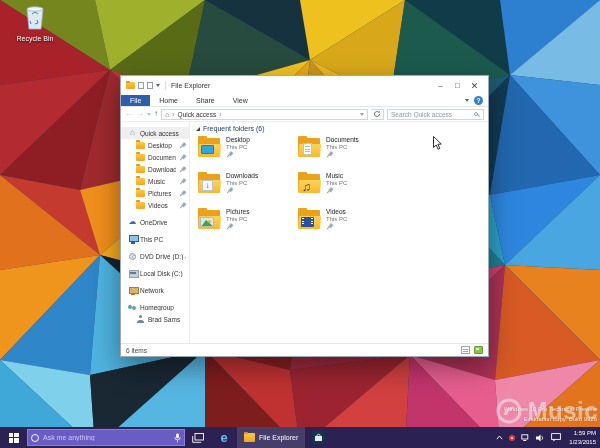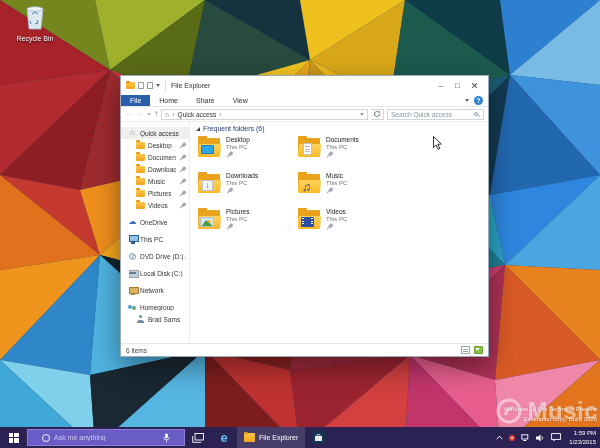--- a/index.html
+++ b/index.html
@@ -117,21 +117,21 @@
   .sv-thumb::after { content:""; position:absolute; left:1px; top:1px; width:3px; height:2px; background:#e8f5d8; }
 
   
   .cursor { position:absolute; left:433px; top:136px; z-index:6; }
 
   
   .taskbar { position:absolute; left:0; right:0; bottom:0; height:21px; background:#2b2153; display:flex; align-items:center; z-index:10; }
   .start { width:27px; height:21px; display:flex; align-items:center; justify-content:center; }
   .win-logo { width:10px; height:10px; display:grid; grid-template-columns:4.5px 4.5px; grid-template-rows:4.5px 4.5px; gap:1px; }
   .win-logo span { background:#fff; }
-  .tb-search { width:158px; height:17px; background:#6a5cc5; border:1px solid #8b80d6; display:flex; align-items:center; gap:4px; padding:0 14px; }
+  .tb-search { width:158px; height:17px; background:#6a5cc5; border:1px solid #8b80d6; display:flex; align-items:center; gap:4px; padding:0 3px; }
   .cortana-ring { width:8px; height:8px; border:1.3px solid #fff; border-radius:50%; opacity:.92; flex:0 0 auto; }
   .tb-search input { flex:1; min-width:0; border:none; outline:none; background:transparent; font-size:7px; color:#e8e4fa; font-family:inherit; }
   .tb-search input::placeholder { color:#cfc8ef; }
   .tb-btn { width:26px; height:21px; display:flex; align-items:center; justify-content:center; }
   .e-glyph { font-size:13px; font-weight:bold; color:#61c0ee; line-height:1; }
   .fe-btn { height:21px; display:flex; align-items:center; gap:4px; padding:0 7px; background:rgba(255,255,255,.13); }
   .fe-btn .mini-folder { width:11px; height:9px; }
   .fe-label { font-size:7px; color:#fff; }
   .store-btn { width:26px; height:21px; display:flex; align-items:center; justify-content:center; }
   .store-sq { width:13px; height:13px; background:#16344f; border-radius:1px; display:flex; align-items:center; justify-content:center; }

